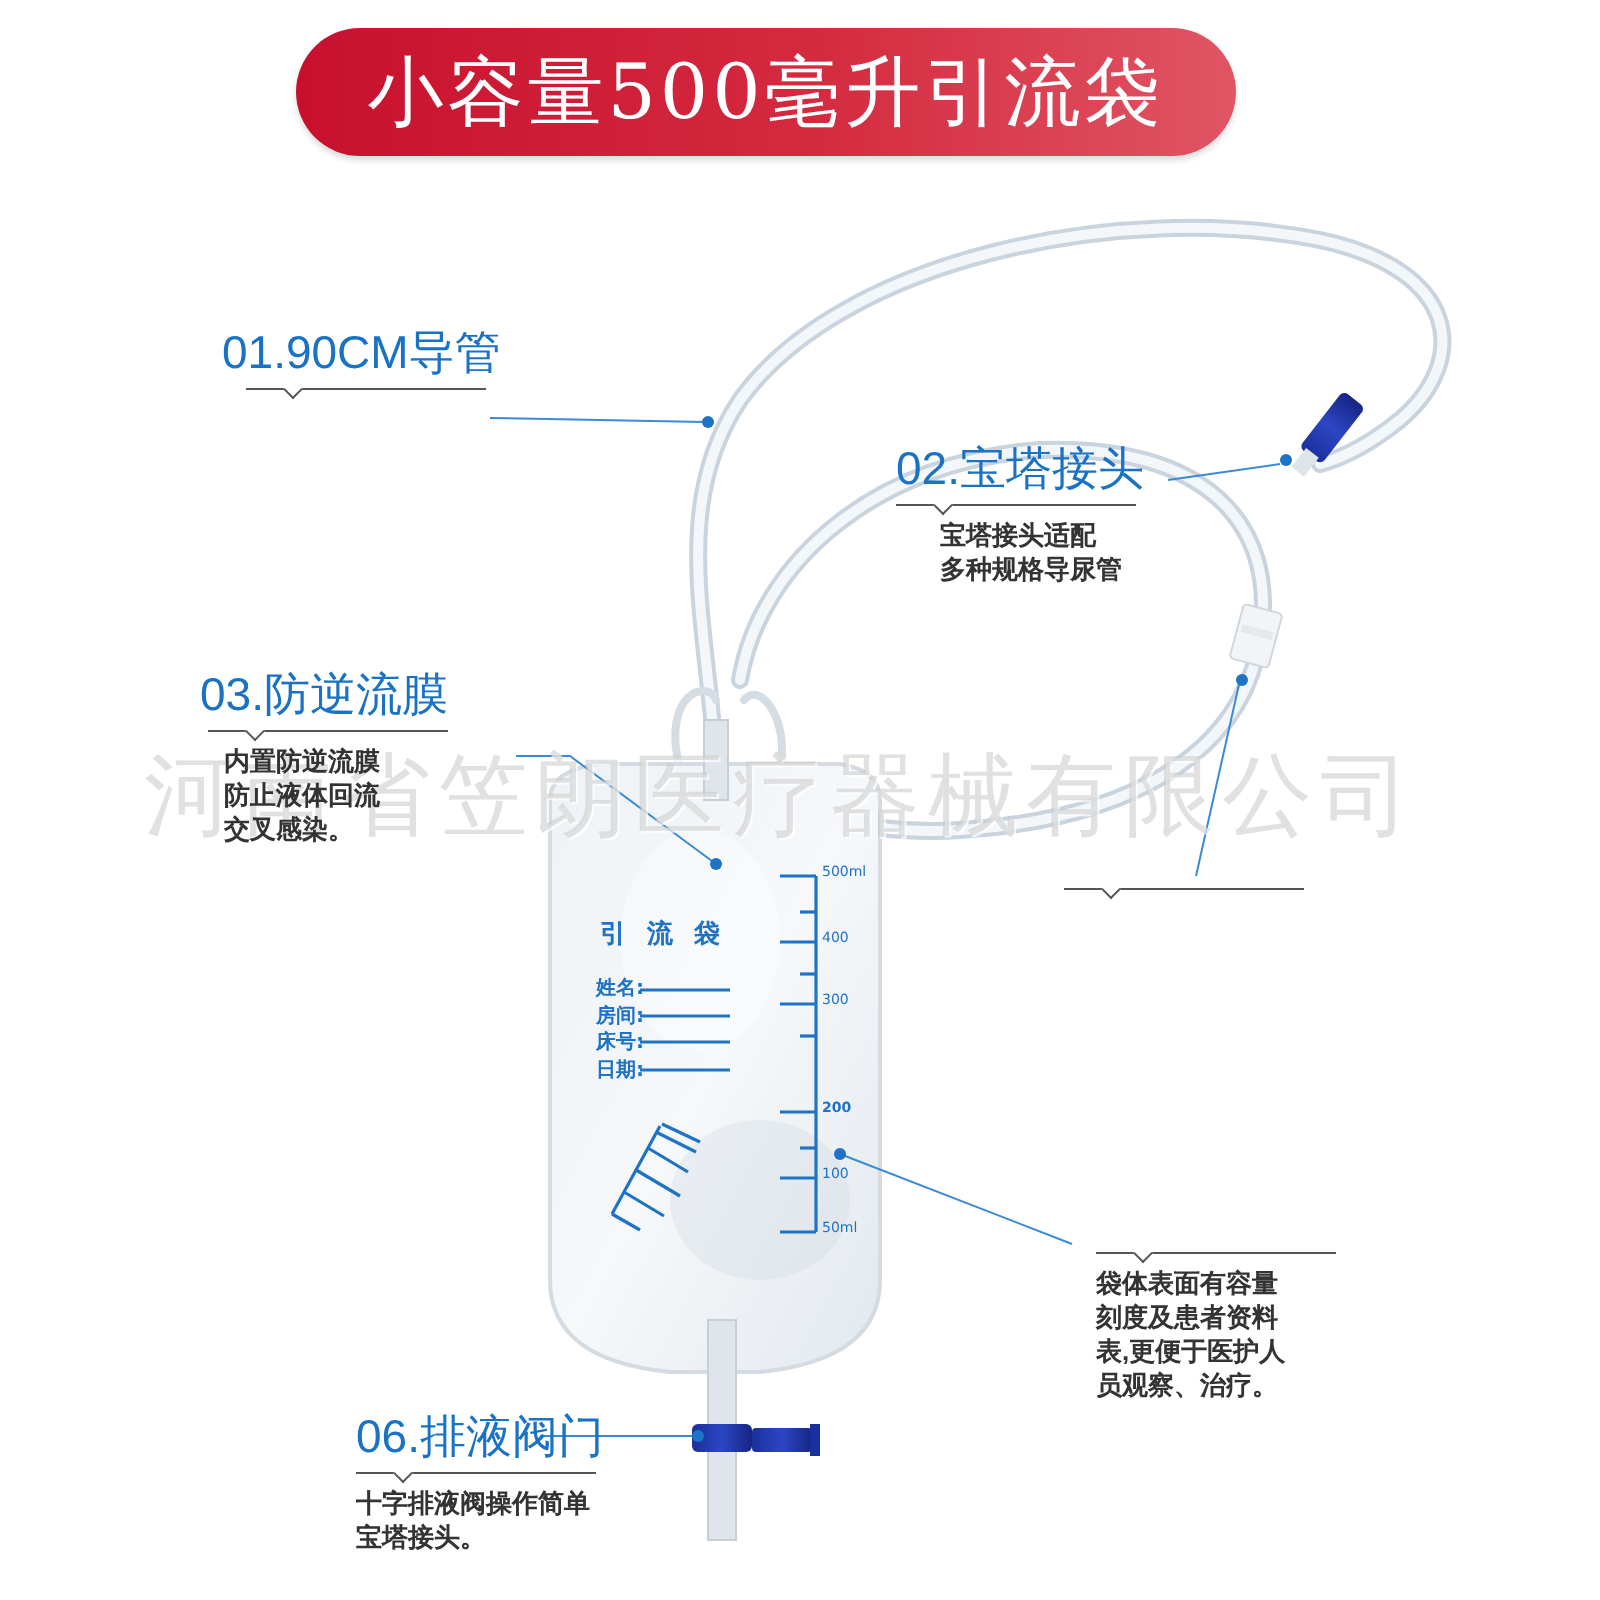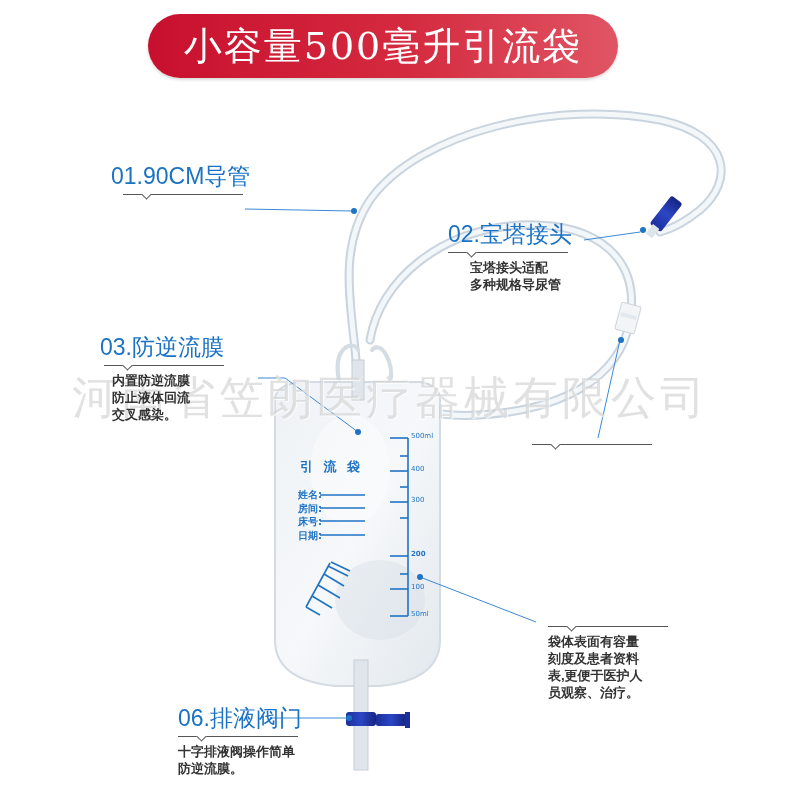--- a/index.html
+++ b/index.html
@@ -203,15 +203,15 @@
     <span class="desc-line">表,更便于医护人</span>
     <span class="desc-line">员观察、治疗。</span>
   </div>
 </div>
 
 <div class="callout" style="left:144px;top:704px;width:150px;margin-left:34px;">
   <div class="title">06.排液阀门</div>
   <div class="rule" style="width:120px;"></div>
   <div class="desc" style="margin-left:0;">
     <span class="desc-line">十字排液阀操作简单</span>
-    <span class="desc-line">防逆流膜。</span>
+    <span class="desc-line">宝塔接头。</span>
   </div>
 </div>
 
 </body></html>

